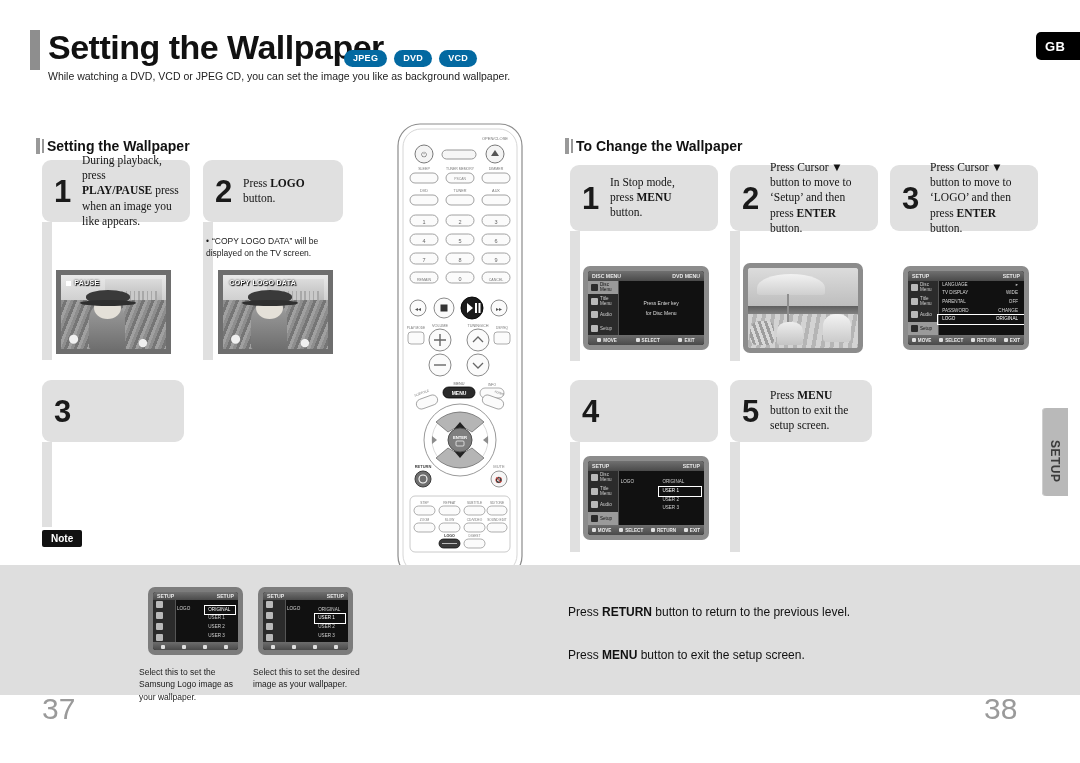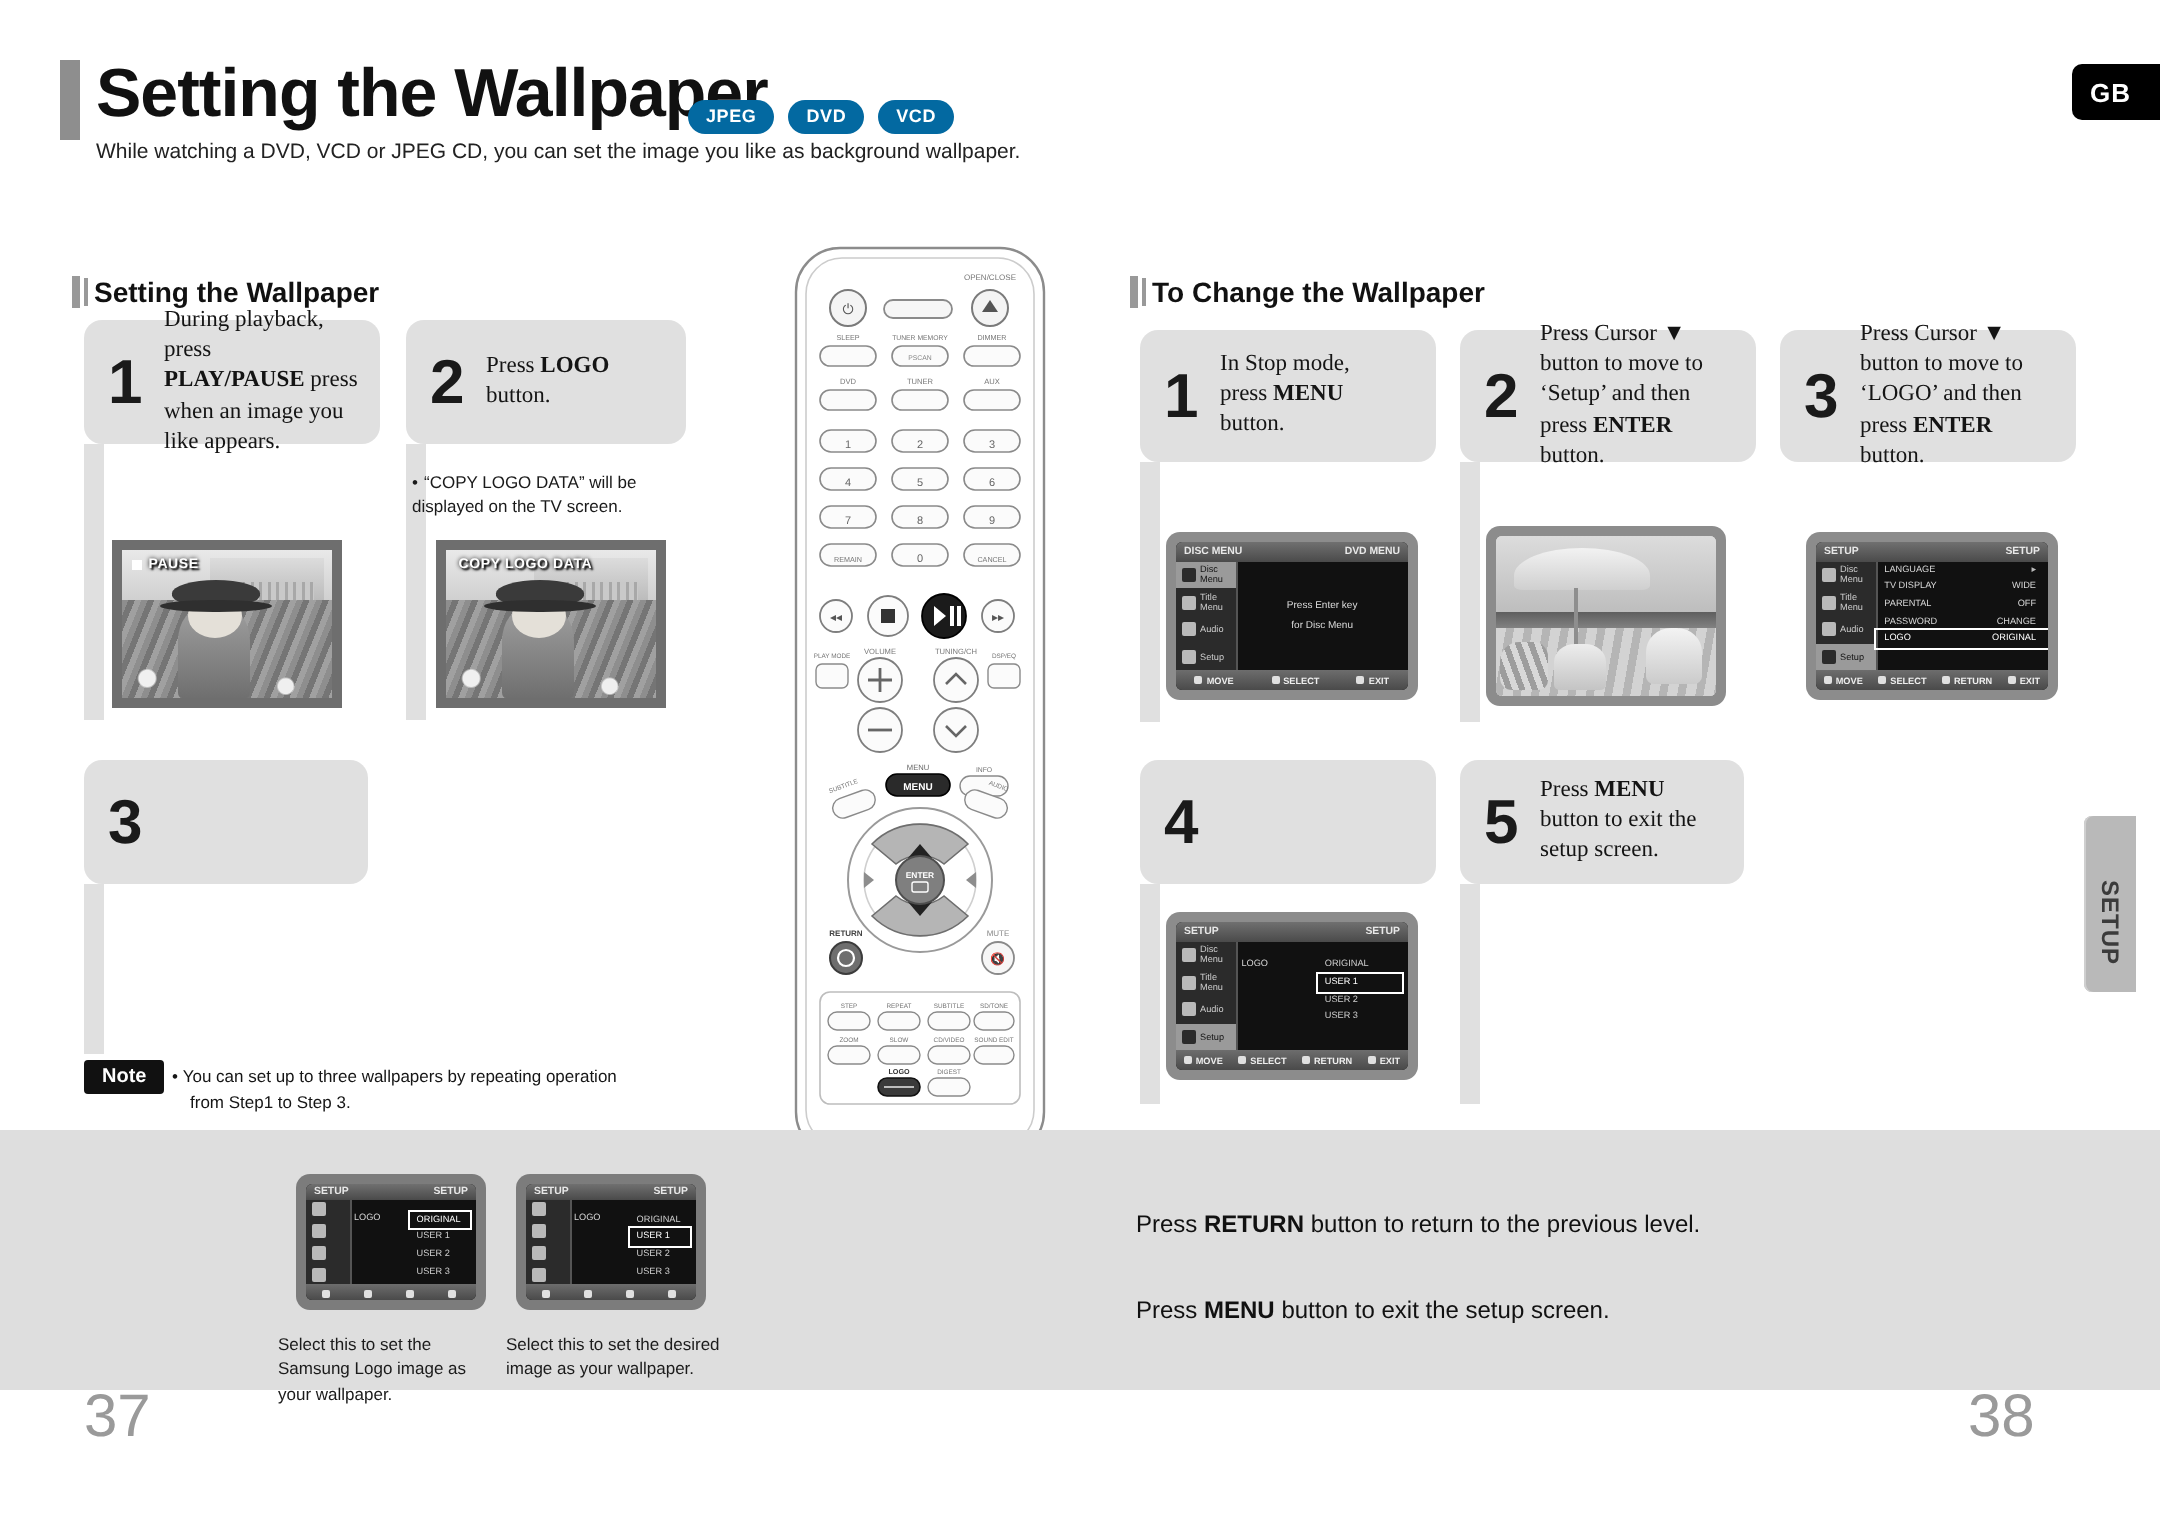--- a/index.html
+++ b/index.html
@@ -389,24 +389,20 @@
     </div>
   </div>
 
   <div class="step" style="left:42px; top:380px; width:142px; height:62px;">
     <div class="num">3</div>
   </div>
   <div class="step-tail" style="left:42px; top:442px; height:85px;"></div>
 
 
   <div class="note-tag" style="left:42px; top:530px;">Note</div>
-  <div class="note-txt" style="left:86px; top:532px; width:270px;">
-    <span class="b">•&nbsp;</span><span>You can set up to three wallpapers by repeating operation</span><br>
-    <span style="margin-left:9px;">from Step1 to Step 3.</span>
-  </div>
 
   <div class="remote">
     <svg width="128" height="458" viewBox="0 0 128 458">
 
       <rect x="2" y="2" width="124" height="454" rx="22" fill="#ffffff" stroke="#8c8c8c" stroke-width="1.2"></rect>
       <rect x="7" y="7" width="114" height="444" rx="18" fill="none" stroke="#cccccc" stroke-width="0.8"></rect>
 
       <circle cx="28" cy="32" r="9" fill="#f4f4f4" stroke="#7a7a7a" stroke-width="1"></circle>
       <text x="28" y="35" font-size="7" text-anchor="middle" fill="#555" font-family="Liberation Sans, sans-serif">⏻</text>
       <rect x="46" y="28" width="34" height="9" rx="4.5" fill="#f6f6f6" stroke="#8a8a8a" stroke-width="0.9"></rect>

